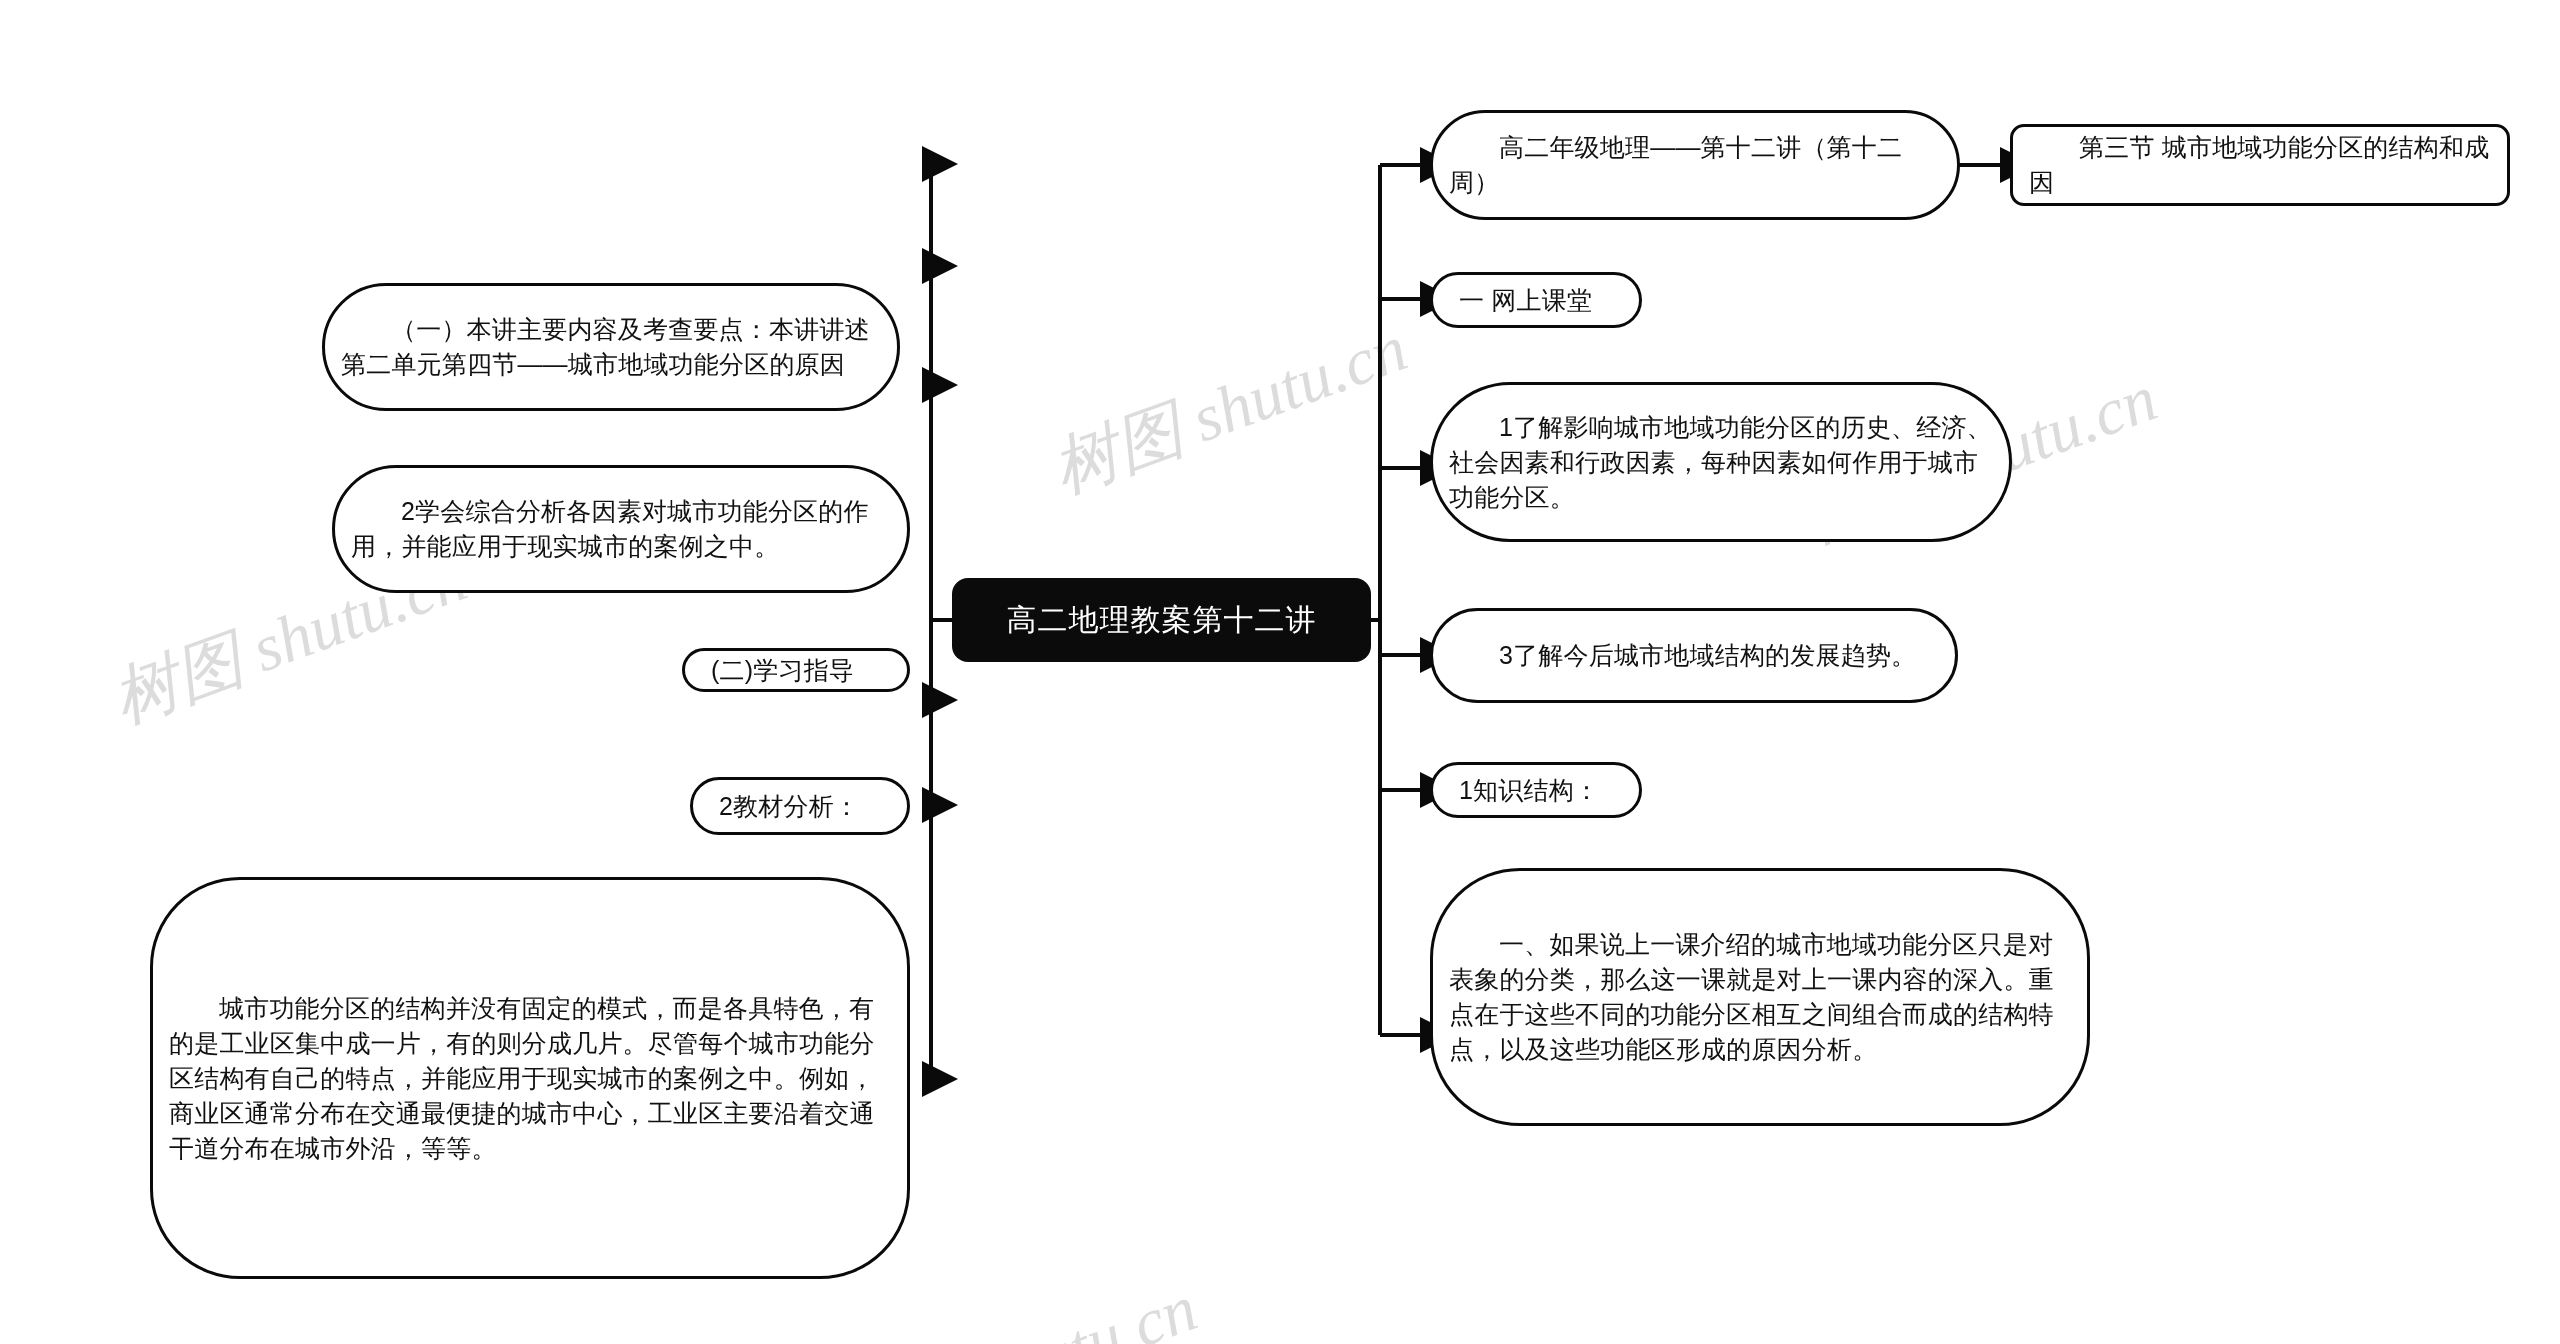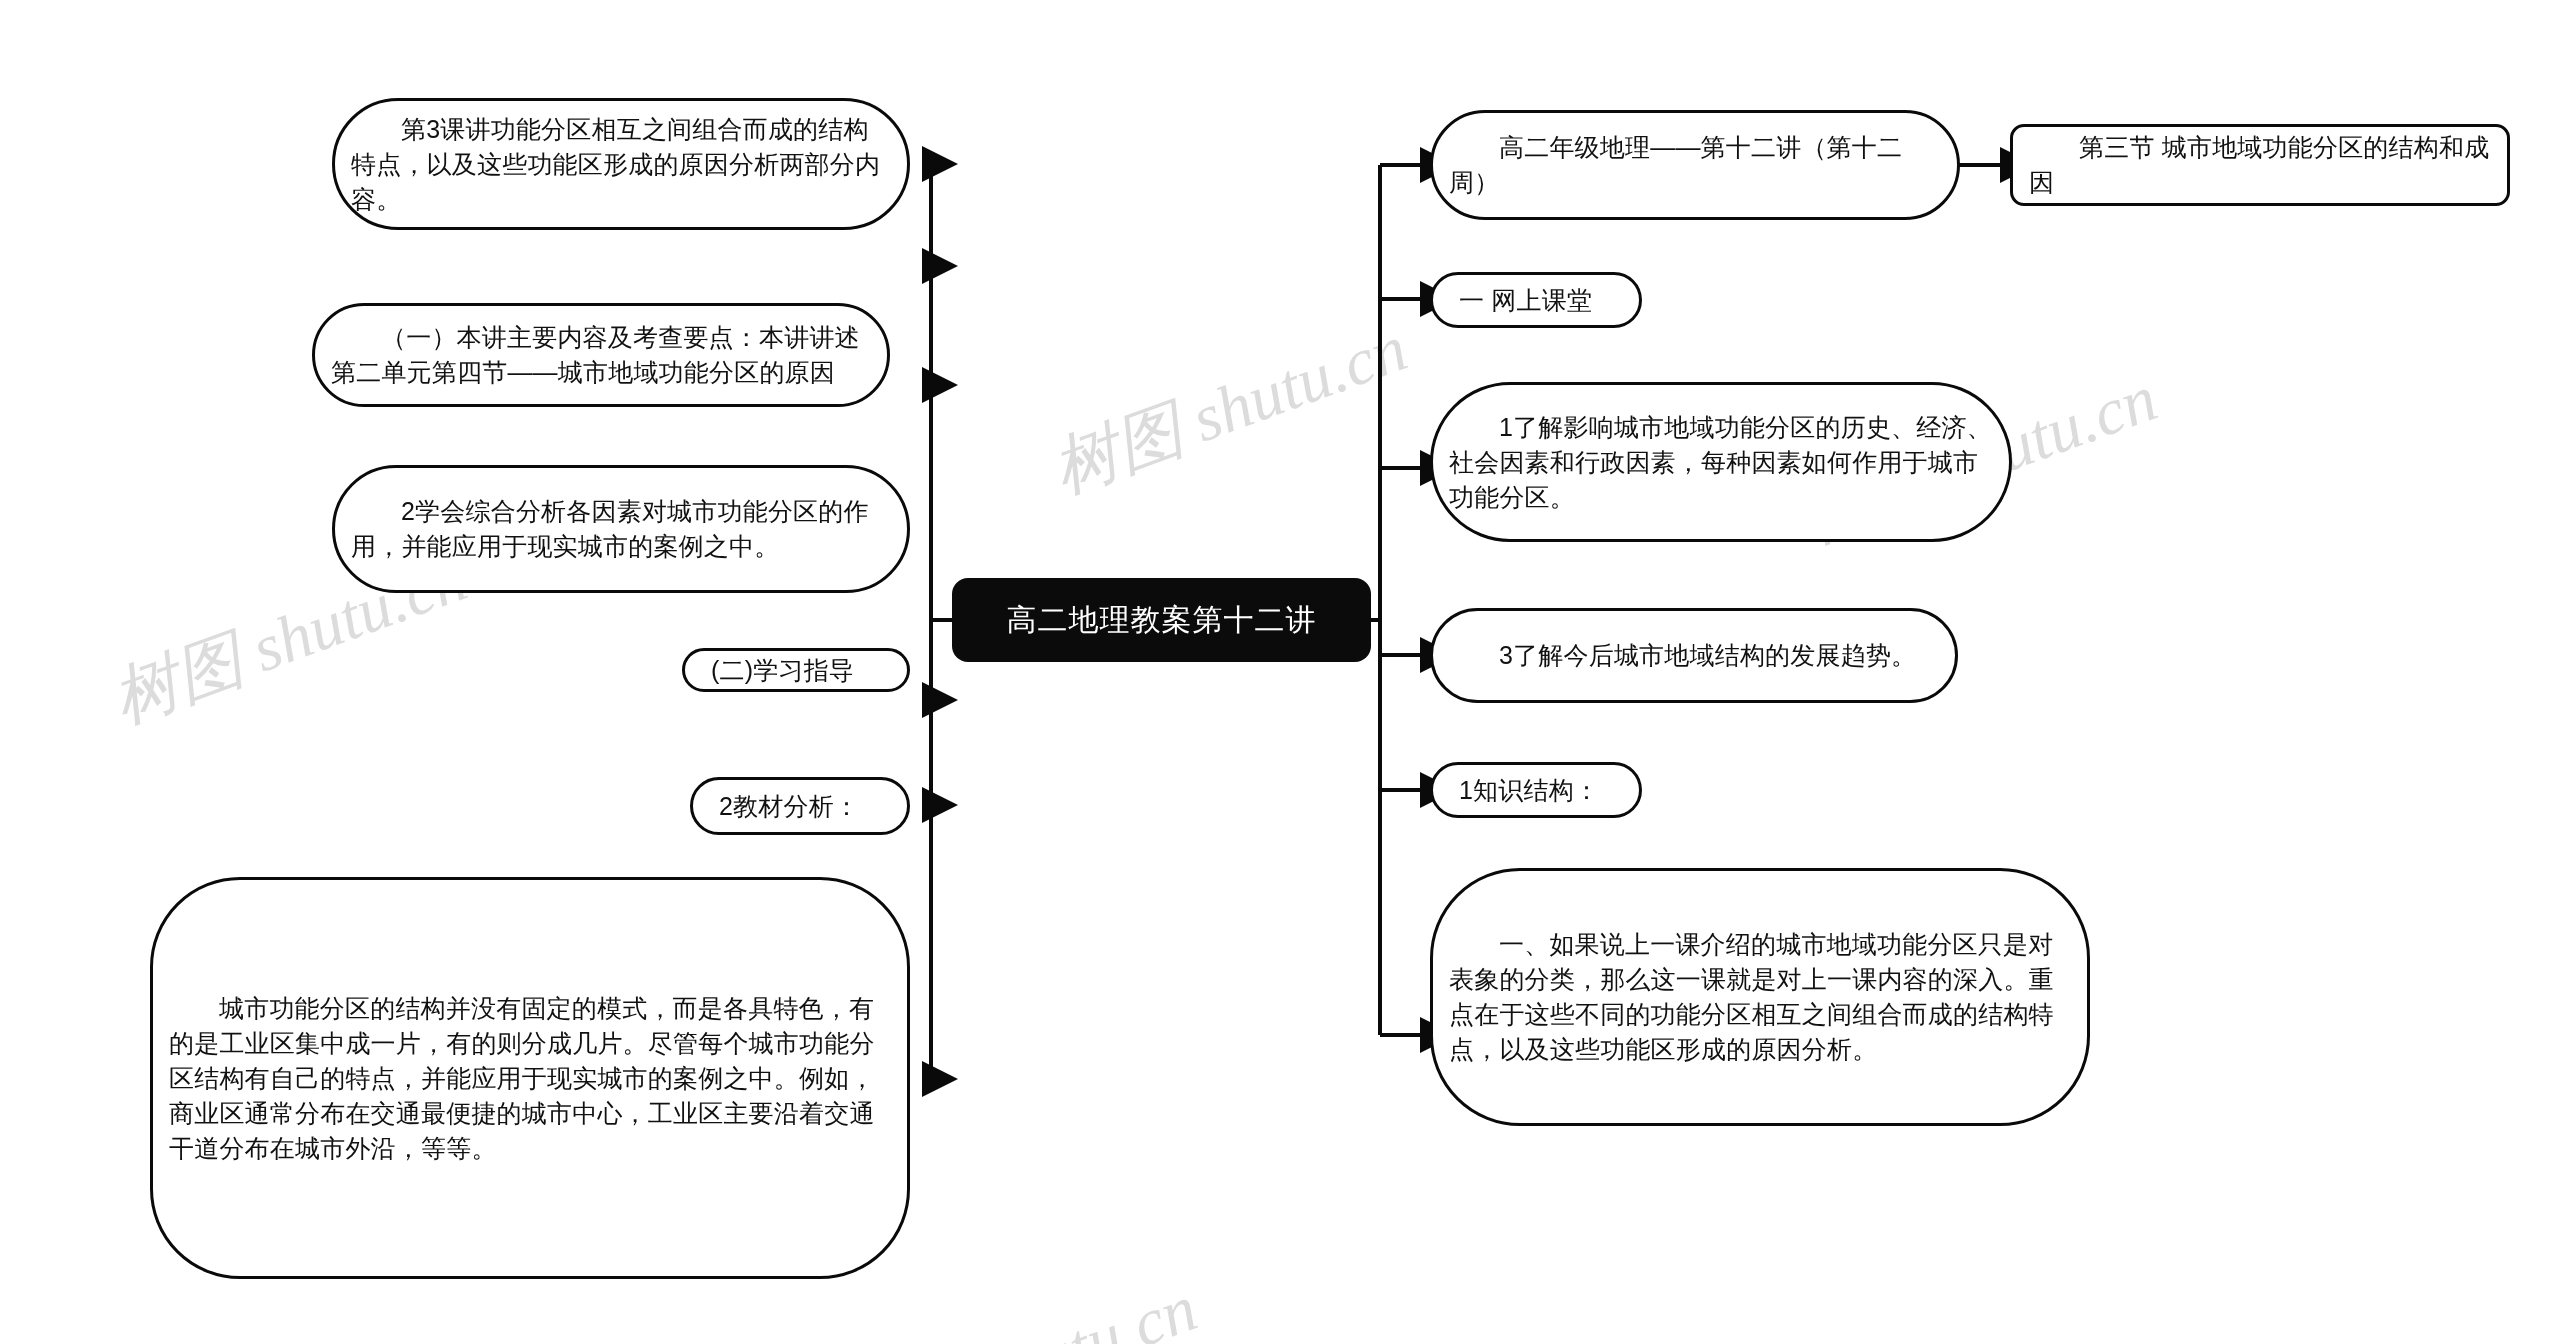--- a/index.html
+++ b/index.html
@@ -132,25 +132,22 @@
       <path d="M1380,299 L1424,299" marker-end="url(#arwR)"></path>
       <path d="M1380,468 L1424,468" marker-end="url(#arwR)"></path>
       <path d="M1380,655 L1424,655" marker-end="url(#arwR)"></path>
       <path d="M1380,790 L1424,790" marker-end="url(#arwR)"></path>
       <path d="M1380,1035 L1424,1035" marker-end="url(#arwR)"></path>
 
       <path d="M1955,165 L2004,165" marker-end="url(#arwR)"></path>
     </g>
   </svg>
 
-  <div class="node soft" style="left:332px; top:98px; width:578px; height:132px;">
-    <span class="txt">第3课讲功能分区相互之间组合而成的结构特点，以及这些功能区形成的原因分析两部分内容。</span>
-  </div>
 
-  <div class="node soft" style="left:312px; top:283px; width:578px; height:104px;margin-top:20px;">
+  <div class="node soft" style="left:322px; top:283px; width:578px; height:128px;">
     <span class="txt">（一）本讲主要内容及考查要点：本讲讲述第二单元第四节——城市地域功能分区的原因</span>
   </div>
 
   <div class="node soft" style="left:332px; top:465px; width:578px; height:128px;">
     <span class="txt">2学会综合分析各因素对城市功能分区的作用，并能应用于现实城市的案例之中。</span>
   </div>
 
   <div class="node pill oneline" style="left:682px; top:648px; width:228px; height:44px;">
     <span class="txt">(二)学习指导</span>
   </div>

